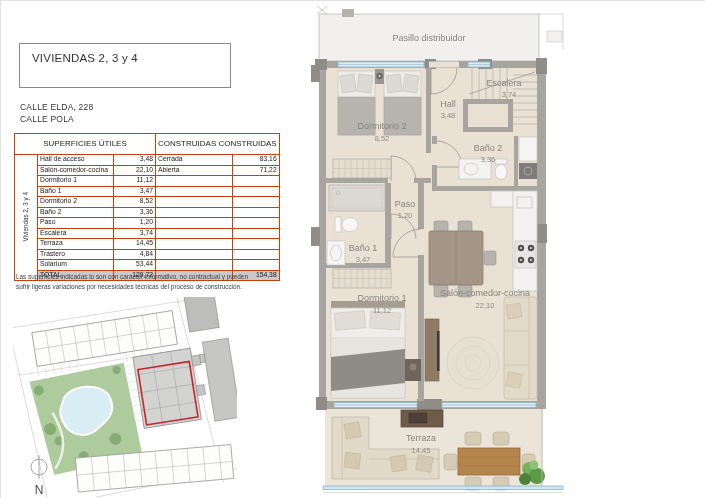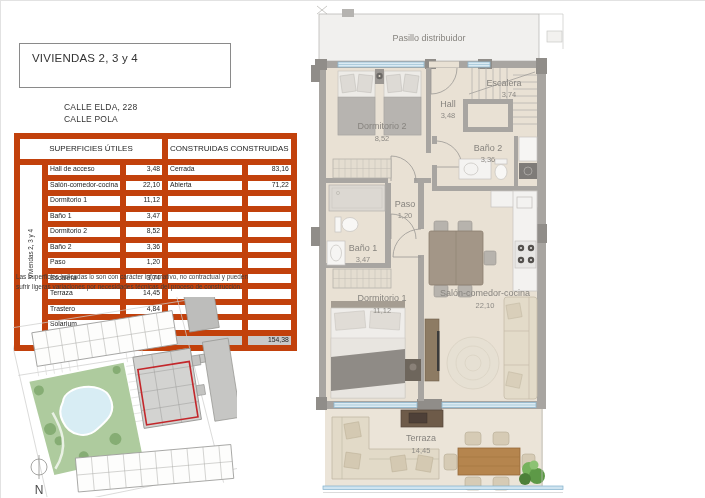--- a/index.html
+++ b/index.html
@@ -2,24 +2,24 @@
 <html><head>
 <meta charset="utf-8">
 <style>
   html,body{margin:0;padding:0;background:#fff;}
   .page{position:relative;width:705px;height:498px;background:#fff;border:1px solid #e2e2e2;
         font-family:"Liberation Sans",sans-serif;overflow:hidden;}
   
   .title-box{position:absolute;left:18px;top:42px;width:212px;height:45px;
              border:1.2px solid #8a8a8a;box-sizing:border-box;padding:6px 0 0 12px;
              color:#333;font-size:11.5px;line-height:1.45;letter-spacing:.2px;}
-  .address{position:absolute;left:19px;top:101px;color:#333;font-size:8.5px;line-height:1.4;letter-spacing:.2px;margin-left:44px;}
+  .address{position:absolute;left:19px;top:101px;color:#333;font-size:8.5px;line-height:1.4;letter-spacing:.2px;}
   table.surfaces{position:absolute;left:13px;top:132px;border-collapse:collapse;
                  font-size:6.8px;color:#222;table-layout:fixed;}
-  table.surfaces th,table.surfaces td{border:6px solid #c2410c;padding:0 2px;height:9.5px;
+  table.surfaces th,table.surfaces td{border:1px solid #c2410c;padding:0 2px;height:9.5px;
                  line-height:1;overflow:hidden;white-space:nowrap;}
   table.surfaces th{font-size:8px;font-weight:normal;text-align:center;height:20px;line-height:1.15;}
   td.rot{width:18px;text-align:center;padding:0;}
   td.rot span{writing-mode:vertical-rl;transform:rotate(180deg);display:inline-block;
               font-size:6.3px;color:#333;white-space:nowrap;}
   col.c-name{width:76px;} col.c-val{width:42px;} col.c-cname{width:54px;} col.c-cval{width:33px;}
   td.num{text-align:right;}
   tr.total td{background:#c9c9c9;}
   td.nl{border-top:none;border-bottom:none;}
   .footnote{position:absolute;left:15px;top:271px;width:233px;font-size:6.4px;line-height:1.5;color:#3d3d3d;}

